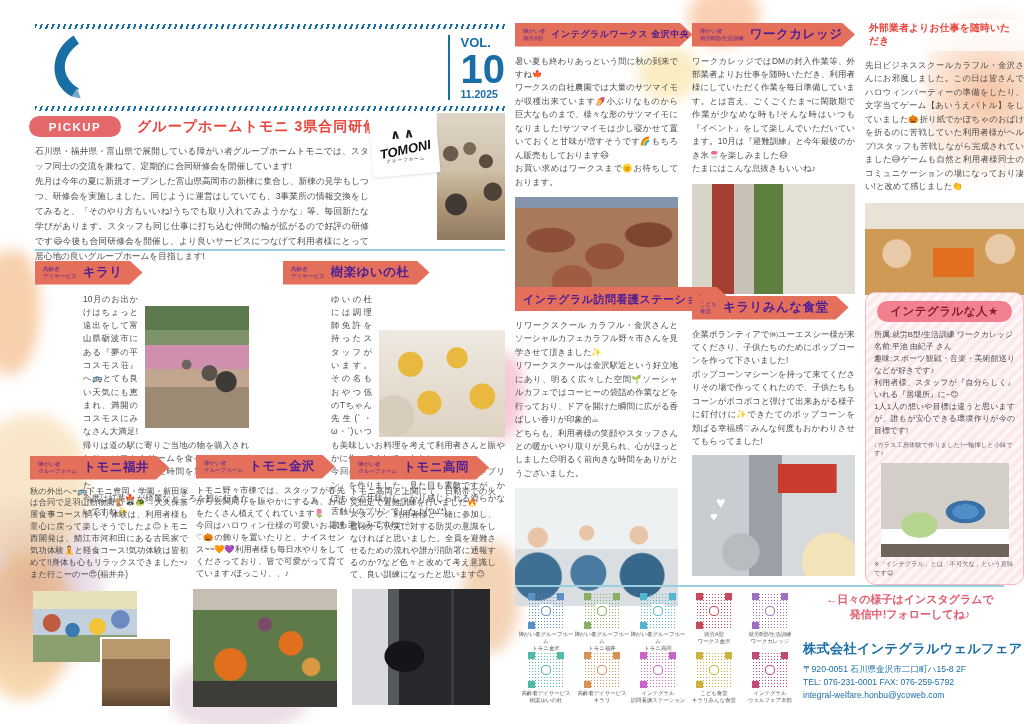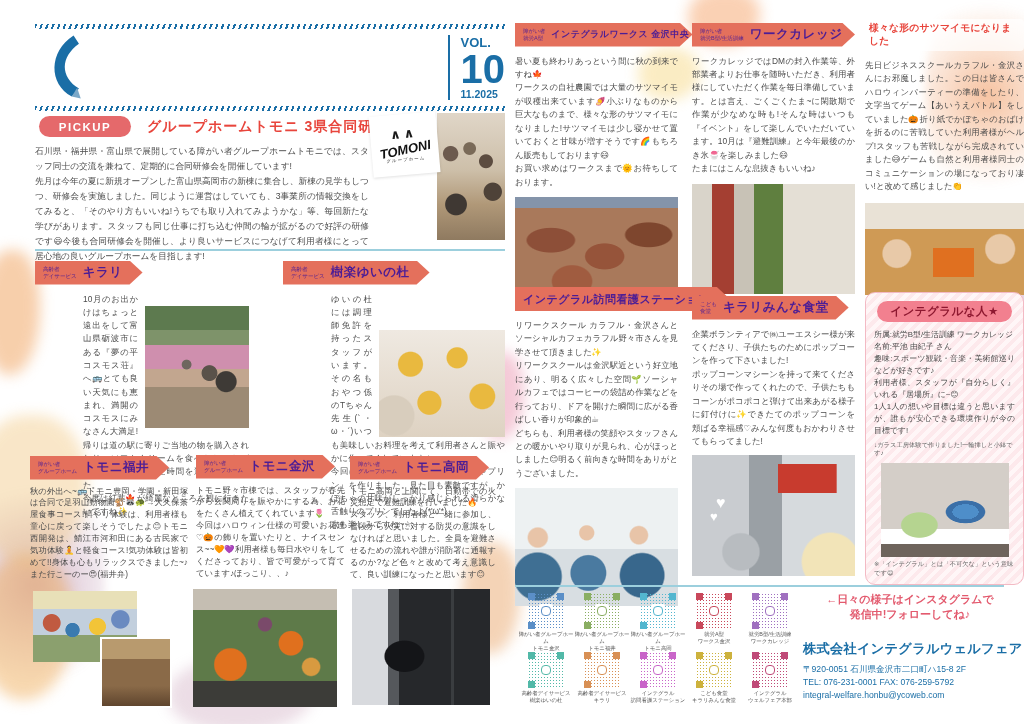--- a/index.html
+++ b/index.html
@@ -25,21 +25,21 @@
   .masthead{position:absolute;left:35px;top:31px;width:470px;height:72px;display:flex;align-items:center;}
   .logo-svg{width:52px;height:70px;flex:none;}
   .brand-block{margin-left:14px;}
   .brand{color:#1a6ea6;font-size:14px;font-weight:bold;letter-spacing:4.5px;}
   .nl-title{color:#1a6ea6;font-size:45px;font-weight:bold;letter-spacing:1.5px;line-height:1.05;margin-top:1px;}
   .vol-block{margin-left:auto;border-left:2.5px solid #1a6ea6;padding-left:11px;color:#1a6ea6;}
   .vol-label{font-size:13px;font-weight:bold;}
   .vol-num{font-size:40px;font-weight:bold;line-height:.95;}
   .vol-date{font-size:10.5px;font-weight:bold;}
   
-  .pickup-row{position:absolute;left:39px;top:116px;display:flex;align-items:center;}
+  .pickup-row{position:absolute;left:29px;top:116px;display:flex;align-items:center;}
   .pickup-pill{width:92px;height:21px;background:#e5696b;color:#fff;font-size:11.5px;font-weight:bold;
                border-radius:11px;display:flex;align-items:center;justify-content:center;letter-spacing:1.5px;}
   .pickup-title{color:#e8453c;font-size:14px;font-weight:bold;margin-left:16px;letter-spacing:1px;}
   .pickup-body{position:absolute;left:35px;top:144px;width:334px;font-size:8.7px;line-height:1.73;
                text-align:justify;white-space:pre-line;}
   .tomoni{position:absolute;left:371px;top:114px;width:67px;height:61px;background:#fff;
           box-shadow:0 1px 3px rgba(0,0,0,.12);display:flex;flex-direction:column;align-items:center;
           justify-content:center;transform:rotate(-5deg);z-index:2;}
   .tomoni-mt{font-size:13px;font-weight:bold;letter-spacing:3px;line-height:1;color:#1a1a1a;}
   .tomoni-tx{font-size:13px;font-weight:bold;font-style:italic;color:#111;transform:rotate(-7deg);margin-top:2px;}
@@ -314,21 +314,21 @@
       <span class="sec-badge">障がい者
 就労B型/生活訓練</span>
       <span class="sec-name">ワークカレッジ</span>
     </div>
     <div class="body">ワークカレッジではDMの封入作業等、外部業者よりお仕事を随時いただき、利用者様にしていただく作業を毎日準備しています。とは言え、ごくごくたま~に閑散期で作業が少なめな時も!そんな時はいつも『イベント』をして楽しんでいただいています。10月は『避難訓練』と今年最後のかき氷🍧を楽しみました😄
 たまにはこんな息抜きもいいね♪</div>
     <div class="ph ph-drinks"></div>
   </div>
 
   <div class="col col-soudan">
-    <div class="red-title">様々な形のサツマイモになりました</div>
+    <div class="red-title">外部業者よりお仕事を随時いただき</div>
     <div class="body">先日ビジネススクールカラフル・金沢さんにお邪魔しました。この日は皆さんでハロウィンパーティーの準備をしたり、文字当てゲーム【あいうえバトル】をしていました🎃折り紙でかぼちゃのおばけを折るのに苦戦していた利用者様がヘルプ!スタッフも苦戦しながら完成されていました😅ゲームも自然と利用者様同士のコミュニケーションの場になっており凄い!と改めて感じました👏</div>
     <div class="ph ph-origami"></div>
   </div>
 
   <div class="col col-houmon">
     <div class="sec-head">
       <span class="sec-name md">インテグラル訪問看護ステーション</span>
     </div>
     <div class="body">リワークスクール カラフル・金沢さんとソーシャルカフェカラフル野々市さんを見学させて頂きました✨
 リワークスクールは金沢駅近という好立地にあり、明るく広々した空間🌱ソーシャルカフェではコーヒーの袋詰め作業などを行っており、ドアを開けた瞬間に広がる香ばしい香りが印象的☕

